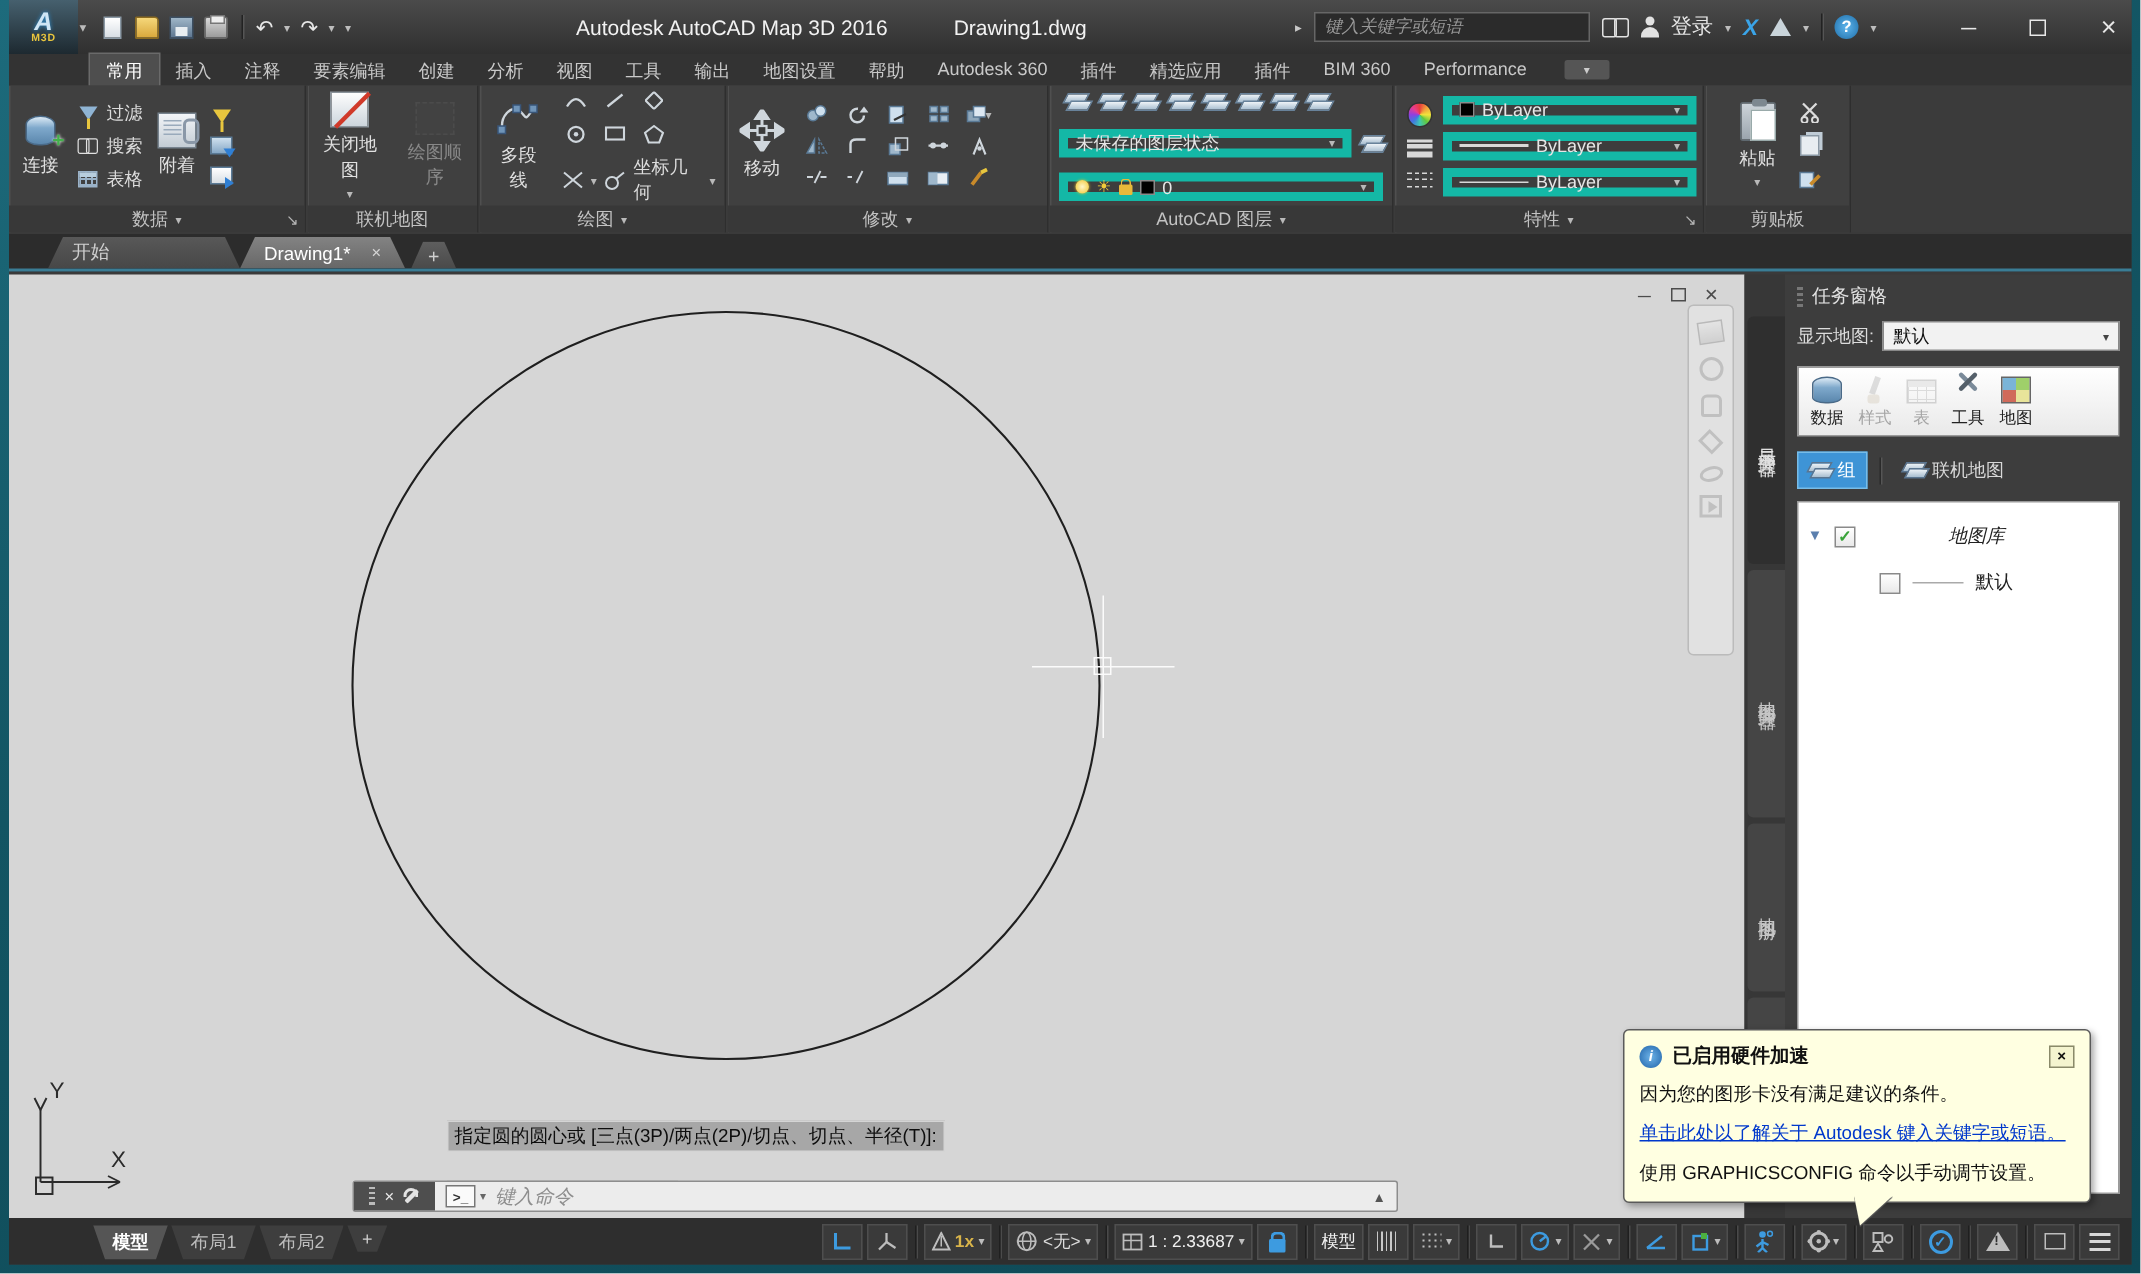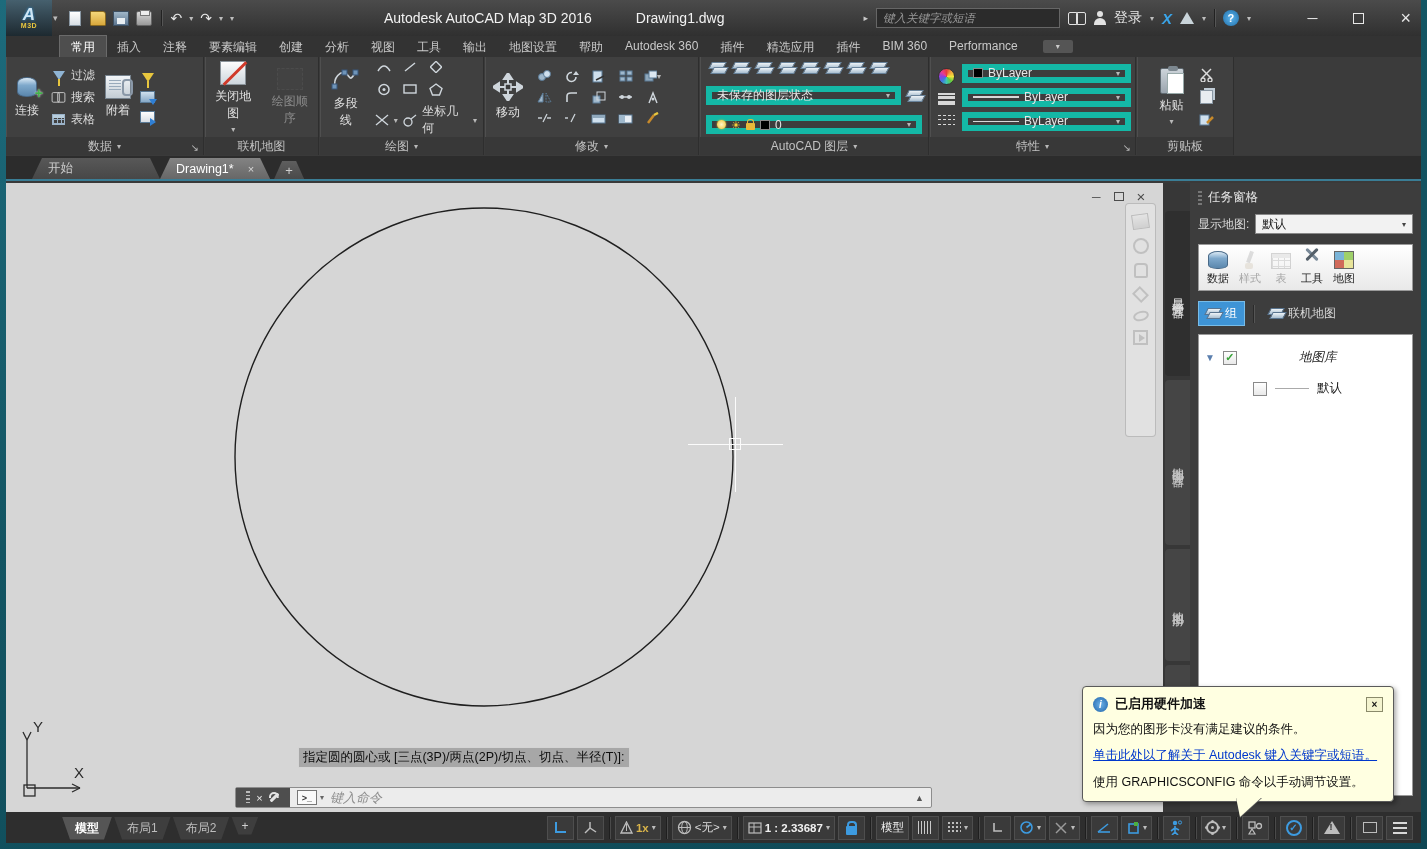--- a/index.html
+++ b/index.html
@@ -240,21 +240,21 @@
           clip-path:polygon(0 0,100% 0,calc(100% - 8px) 100%,8px 100%); cursor:pointer;}
   .ltab.active { background:#555; color:#fff; font-weight:bold; }
   .ltab-plus { padding:2px 10px; font-size:12px; color:#cfcfcf; background:#3e3e3e;
                clip-path:polygon(0 0,100% 0,calc(100% - 7px) 100%,7px 100%); cursor:pointer;}
   .sb-icons { margin-left:auto; display:flex; align-items:center; gap:3px; margin-right:8px; }
   .sb-btn { height:24px; min-width:27px; background:#3a3a3a; border:1px solid #4e4e4e;
             display:flex; align-items:center; justify-content:center; gap:3px; color:#dcdcdc;
             font-size:11.5px; padding:0 4px; cursor:pointer;}
   .sb-sep { width:1px; height:22px; background:#1f1f1f; box-shadow:1px 0 0 #4a4a4a; margin:0 2px;}
   .sb-chev { font-size:8px; color:#bdbdbd;}
-  .sb-scale-num { color:#f0f0f0;font-weight:bold; }
+  .sb-scale-num { color:#f0f0f0; }
   .onex { color:#d9b44a; font-weight:bold;}
   .sb-grid { width:14px; height:13px; background:repeating-linear-gradient(90deg,#c8c8c8 0 1px,transparent 1px 3px);}
   .sb-snap { width:14px; height:13px; background:radial-gradient(#bdbdbd 1px,transparent 1px); background-size:4px 4px;}
   .sb-warn { width:0; height:0; border-left:8px solid transparent; border-right:8px solid transparent; border-bottom:13px solid #bdbdbd; position:relative;}
   .sb-warn::after{content:"!"; position:absolute; left:-2px; top:1px; color:#2e2e2e; font-size:9px; font-weight:bold;}
   .sb-menu { width:14px; height:12px; background:repeating-linear-gradient(#d8d8d8 0 2px,transparent 2px 5px);}
   .sb-lock { width:11px; height:9px; background:#3d9be0; border-radius:1px; position:relative; margin-top:5px;}
   .sb-lock::before{content:""; position:absolute; left:1.5px; top:-5px; width:6px; height:5px; border:2px solid #3d9be0; border-bottom:none; border-radius:4px 4px 0 0;}
   .sb-check { width:16px; height:16px; border-radius:50%; border:2px solid #3d9be0; color:#3d9be0;
               font-size:10px; font-weight:bold; display:flex; align-items:center; justify-content:center;}

